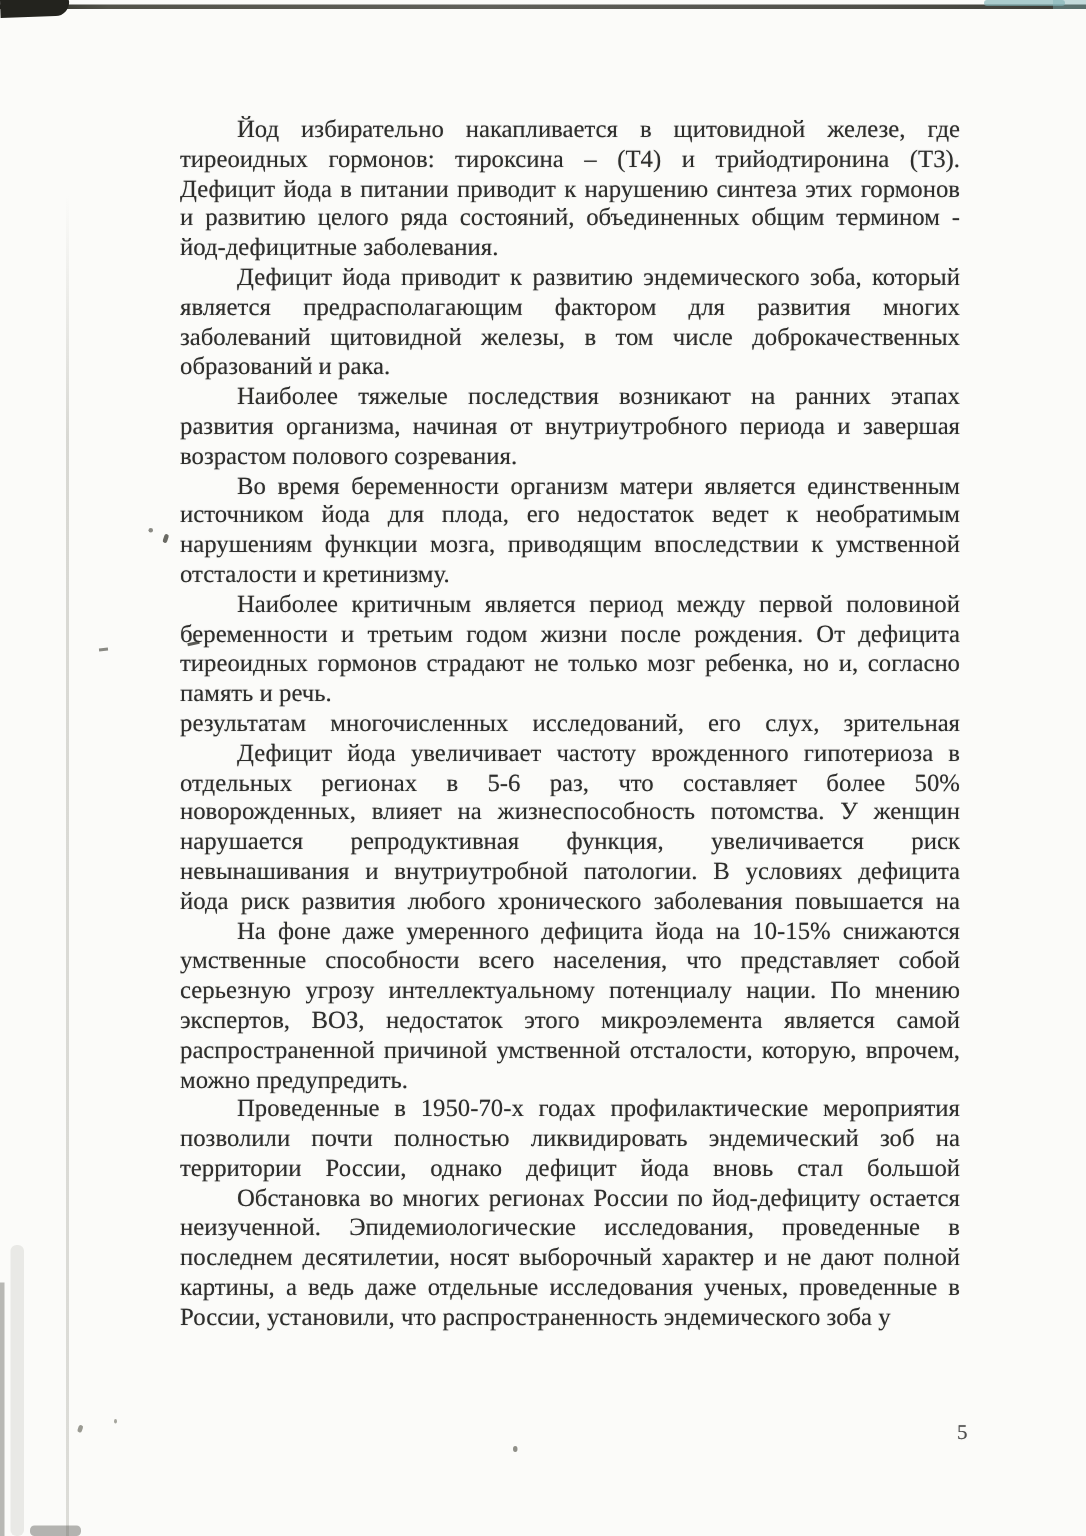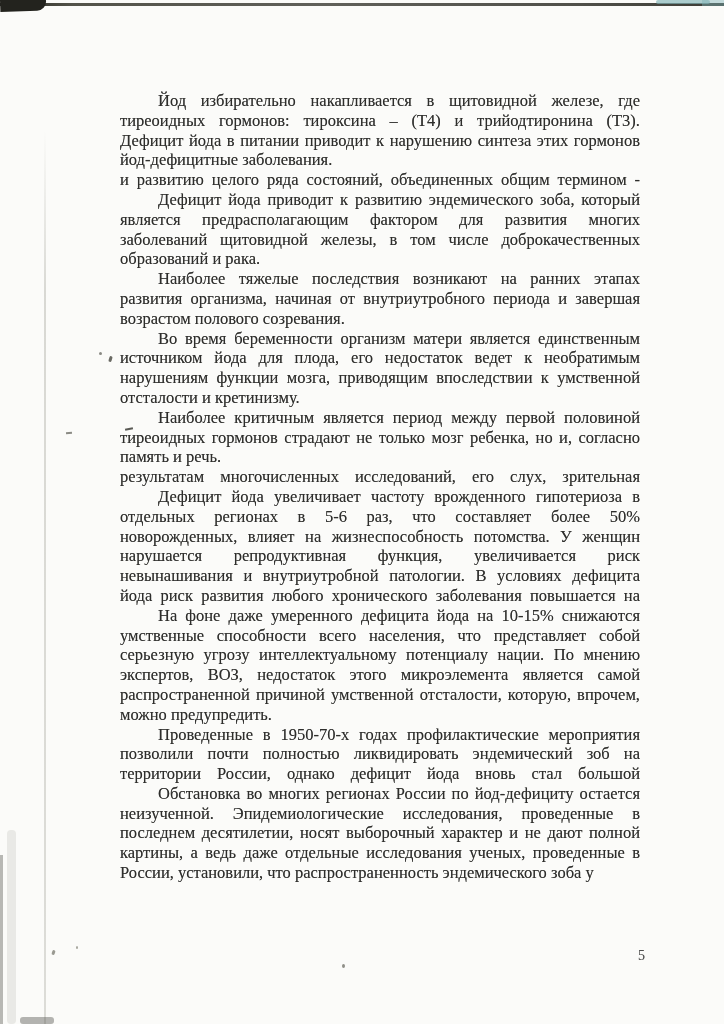--- a/index.html
+++ b/index.html
@@ -52,21 +52,21 @@
   .speck { position: absolute; background: #8a8a84; }
   .speck.dash1 { left: 125px; top: 428px; width: 8px; height: 2px; background: #5a5a55; transform: rotate(-12deg); }
   .speck.dash2 { left: 66px;  top: 432px; width: 6px; height: 2px; transform: rotate(-6deg); }
   .speck.comma1 { left: 109px; top: 356px; width: 3px; height: 6px; background: #6a6a64; border-radius: 2px; transform: rotate(18deg); }
   .speck.dot1 { left: 99px;  top: 352px; width: 3px; height: 3px; border-radius: 50%; }
   .speck.dot2 { left: 342px; top: 964px; width: 3px; height: 4px; background: #8f8f88; border-radius: 50%; }
   .speck.dot3 { left: 52px;  top: 950px; width: 3px; height: 5px; background: #9a9a92; border-radius: 2px; transform: rotate(20deg); }
   .speck.dot4 { left: 76px;  top: 946px; width: 2px; height: 3px; background: #a5a59d; border-radius: 50%; }
   
   .text-block {
-    position: absolute; left: 120px; top: 91px; width: 520px;
+    position: absolute; left: 120px; top: 76px; width: 520px;
     font-size: 16.5px; line-height: 19.8px;
     color: var(--ink, #2e2e2c);
     text-shadow: 0 0 .6px rgba(46,46,44,.5);
   }
   .paragraph { margin: 0; }
   .line {
     text-align: justify;
     text-align-last: justify;
     height: 19.8px; overflow: hidden;
     white-space: normal;
@@ -98,42 +98,43 @@
   <div class="speck dot1"></div>
   <div class="speck dot2"></div>
   <div class="speck dot3"></div>
   <div class="speck dot4"></div>
 
   <div class="text-block">
       <div class="paragraph">
         <div class="line first">Йод избирательно накапливается в щитовидной железе, где</div>
         <div class="line">тиреоидных гормонов: тироксина – (Т4) и трийодтиронина (Т3).</div>
         <div class="line">Дефицит йода в питании приводит к нарушению синтеза этих гормонов</div>
+        <div class="line">и развитию целого ряда состояний, объединенных общим термином -</div>
         <div class="line last">йод-дефицитные заболевания.</div>
-        <div class="line">и развитию целого ряда состояний, объединенных общим термином -</div>
       </div>
       <div class="paragraph">
         <div class="line first">Дефицит йода приводит к развитию эндемического зоба, который</div>
         <div class="line">является предрасполагающим фактором для развития многих</div>
         <div class="line">заболеваний щитовидной железы, в том числе доброкачественных</div>
         <div class="line last">образований и рака.</div>
       </div>
       <div class="paragraph">
         <div class="line first">Наиболее тяжелые последствия возникают на ранних этапах</div>
         <div class="line">развития организма, начиная от внутриутробного периода и завершая</div>
         <div class="line last">возрастом полового созревания.</div>
       </div>
       <div class="paragraph">
         <div class="line first">Во время беременности организм матери является единственным</div>
         <div class="line">источником йода для плода, его недостаток ведет к необратимым</div>
         <div class="line">нарушениям функции мозга, приводящим впоследствии к умственной</div>
         <div class="line last">отсталости и кретинизму.</div>
       </div>
       <div class="paragraph">
         <div class="line first">Наиболее критичным является период между первой половиной</div>
+        <div class="line">беременности и третьим годом жизни после рождения. От дефицита</div>
         <div class="line">тиреоидных гормонов страдают не только мозг ребенка, но и, согласно</div>
         <div class="line last">память и речь.</div>
         <div class="line">результатам многочисленных исследований, его слух, зрительная</div>
       </div>
       <div class="paragraph">
         <div class="line first">Дефицит йода увеличивает частоту врожденного гипотериоза в</div>
         <div class="line">отдельных регионах в 5-6 раз, что составляет более 50%</div>
         <div class="line">новорожденных, влияет на жизнеспособность потомства. У женщин</div>
         <div class="line">нарушается репродуктивная функция, увеличивается риск</div>
         <div class="line">невынашивания и внутриутробной патологии. В условиях дефицита</div>

